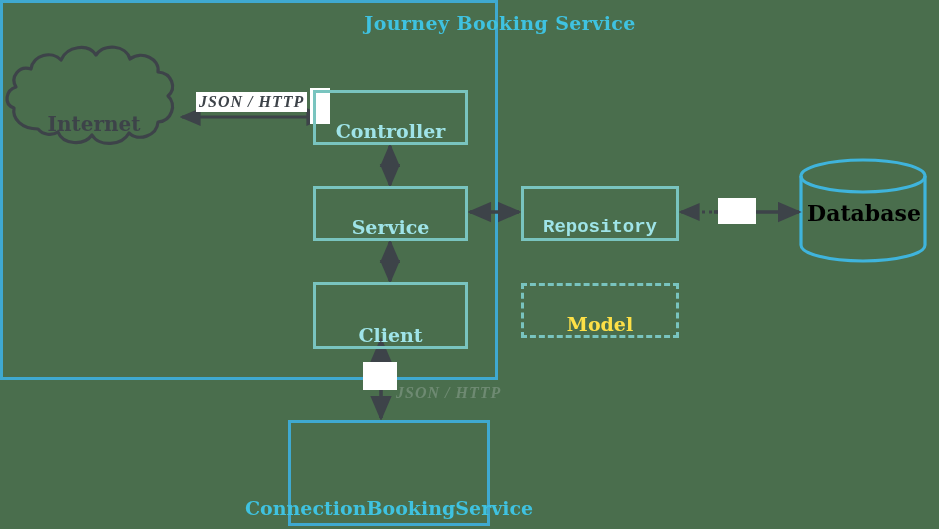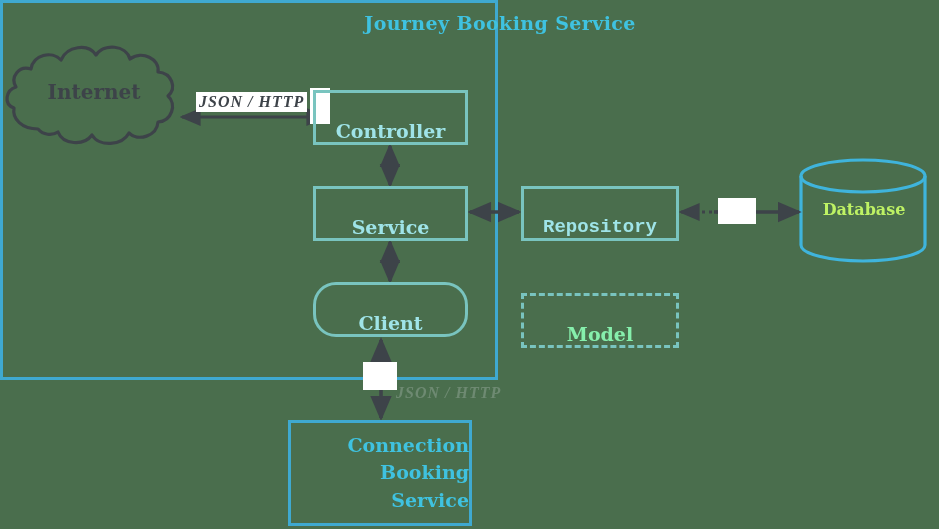--- a/index.html
+++ b/index.html
@@ -54,36 +54,36 @@
     font-family: "DejaVu Serif", "Liberation Serif", serif;
   }
   
   .inner-box {
     border: 3px solid #79c4bf;
     color: #9fe4e8;
     font-size: 19px;
   }
   #controller-box { left: 313px; top: 90px;  width: 155px; height: 55px; }
   #service-box    { left: 313px; top: 186px; width: 155px; height: 55px; }
-  #client-box     { left: 313px; top: 282px; width: 155px; height: 55px; border-radius: 23px; }
+  #client-box     { left: 313px; top: 282px; width: 155px; height: 67px; }
   #repository-box { left: 521px; top: 186px; width: 158px; height: 55px; font-family: Liberation Mono, monospace; }
   #model-box {
-    left: 521px; top: 293px; width: 158px; height: 55px;
+    left: 521px; top: 283px; width: 158px; height: 55px;
     border: 3px dashed #79c4bf;
-    color: #86efac;
+    color: #fde047;
     font-size: 19px;
   }
   
   #lookup-box {
-    left: 288px; top: 420px; width: 184px; height: 106px;
+    left: 288px; top: 420px; width: 202px; height: 106px;
     border: 3px solid #3fa9d0;
     color: #3fc2e0;
     font-size: 19px;
     line-height: 1.45;
-    flex-direction: column;
+    flex-direction: row;
   }
   
   .edge-label {
     position: absolute;
     font-style: italic;
     font-weight: bold;
     font-family: Liberation Serif, serif;
     letter-spacing: 1px;
     white-space: nowrap;
   }
@@ -97,35 +97,35 @@
   }
   #json-http-bottom {
     left: 396px;
     top: 384px;
     color: #6e8a72;
     font-size: 16px;
   }
   #internet-label {
     position: absolute;
     left: 14px;
-    top: 80px;
+    top: 112px;
     width: 160px;
     text-align: center;
     color: #3d4349;
     font-size: 20px;
     font-weight: bold;
   }
   #database-label {
     position: absolute;
     left: 800px;
     top: 200px;
     width: 128px;
     text-align: center;
-    color: #bef264;
-    font-size: 16px;
+    color: #000000;
+    font-size: 22px;
     font-weight: bold;
   }
   
   .break-mark {
     position: absolute;
     background: #ffffff;
   }
   #break-db   { left: 718px; top: 198px; width: 38px; height: 26px; }
   #break-lookup { left: 363px; top: 362px; width: 34px; height: 28px; }
   #break-ctrl { left: 310px; top: 88px;  width: 20px; height: 36px; }

